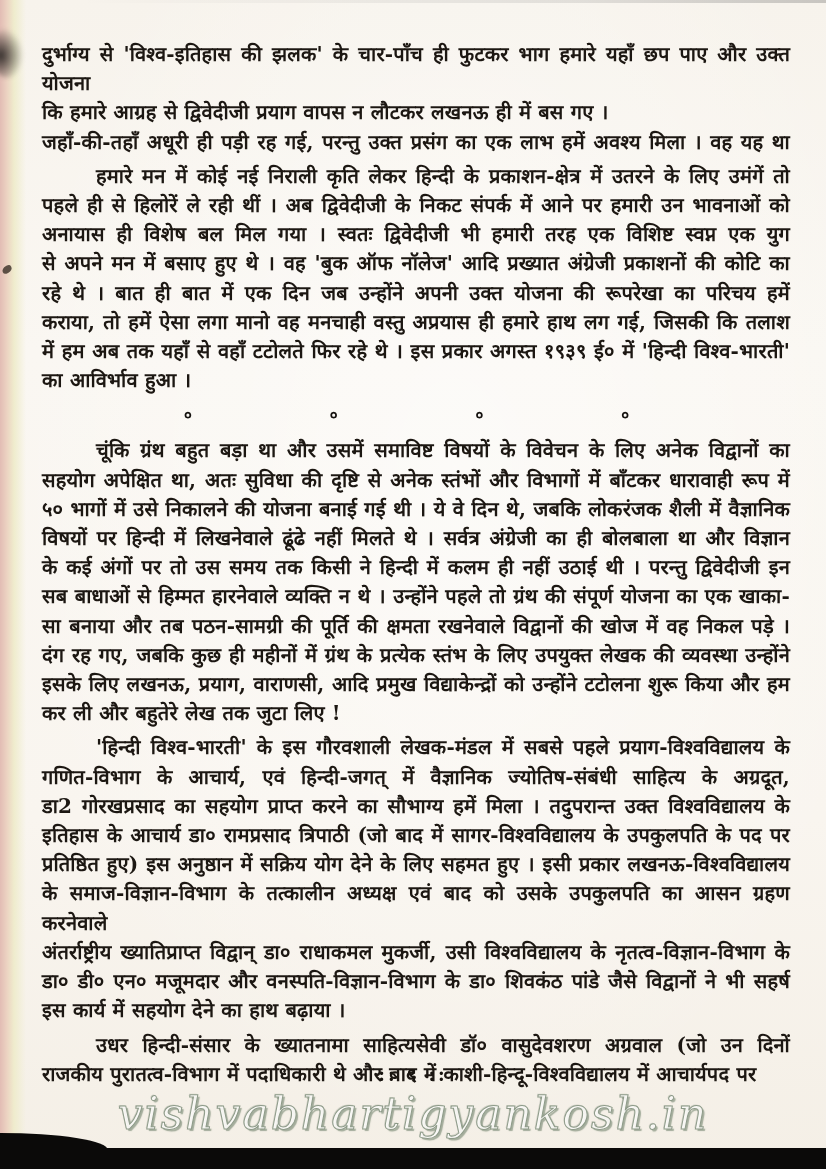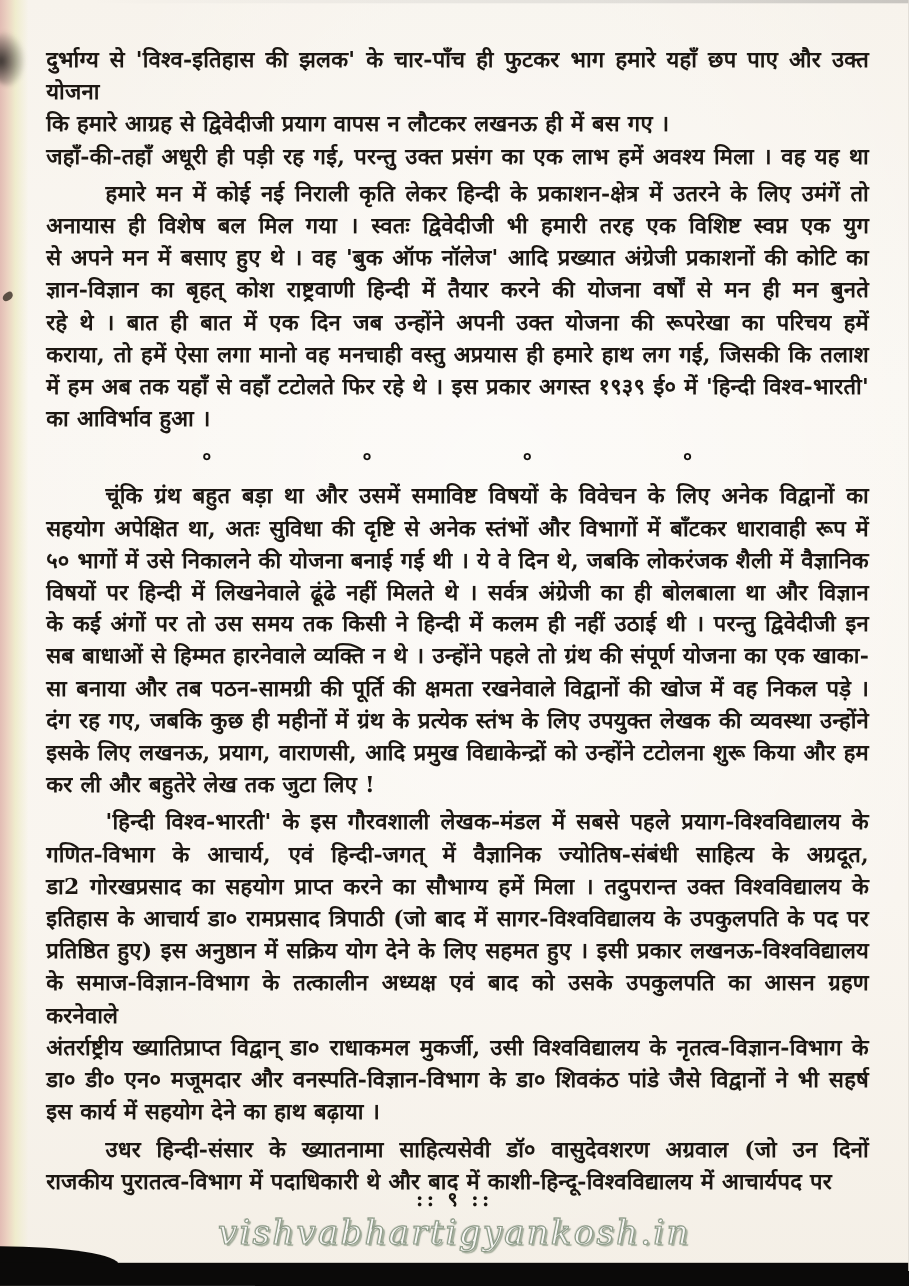--- a/index.html
+++ b/index.html
@@ -66,21 +66,21 @@
   
   .footer{
     position:absolute;bottom:30px;left:0;right:0;text-align:center;
   }
   .page-number{
     font-size:18px;font-weight:bold;color:#18140f;letter-spacing:3px;
     margin-bottom:2px;
   }
   .watermark{
     font-style:italic;
-    font-size:31px;
+    font-size:44px;
     letter-spacing:2px;
     color:rgba(252,251,248,0.92);
     -webkit-text-stroke:1px #8d9a88;
     text-shadow:2px 2px 1px rgba(96,116,92,0.55), -1px -1px 0 rgba(120,130,115,0.25);
     font-family:"DejaVu Serif","Liberation Serif",serif;
   }
 </style>
 </head>
 <body>
 
@@ -91,23 +91,23 @@
   <div class="gutter-mark"></div>
 
   <div class="content" id="content">
       <div class="para">
         <div class="line">दुर्भाग्य से 'विश्व-इतिहास की झलक' के चार-पाँच ही फुटकर भाग हमारे यहाँ छप पाए और उक्त योजना</div>
         <div class="line last">कि हमारे आग्रह से द्विवेदीजी प्रयाग वापस न लौटकर लखनऊ ही में बस गए ।</div>
         <div class="line">जहाँ-की-तहाँ अधूरी ही पड़ी रह गई, परन्तु  उक्त प्रसंग का एक  लाभ हमें  अवश्य मिला । वह यह था</div>
       </div>
       <div class="para indent">
         <div class="line">हमारे मन में कोई  नई निराली कृति लेकर हिन्दी के  प्रकाशन-क्षेत्र में उतरने के लिए उमंगें तो</div>
+        <div class="line">पहले ही से हिलोरें ले रही थीं । अब  द्विवेदीजी के निकट  संपर्क में आने पर हमारी  उन भावनाओं को</div>
         <div class="line">अनायास ही  विशेष बल मिल  गया । स्वतः द्विवेदीजी  भी हमारी तरह  एक विशिष्ट  स्वप्न एक युग</div>
         <div class="line">से अपने मन  में बसाए  हुए थे । वह  'बुक ऑफ नॉलेज'  आदि प्रख्यात अंग्रेजी  प्रकाशनों की कोटि का</div>
-        <div class="line">ज्ञान-विज्ञान  का बृहत्  कोश राष्ट्रवाणी  हिन्दी में तैयार करने की योजना  वर्षों से मन ही  मन बुनते</div>
         <div class="line">रहे थे । बात ही  बात  में एक  दिन  जब  उन्होंने  अपनी  उक्त योजना  की रूपरेखा का परिचय हमें</div>
         <div class="line">कराया, तो हमें ऐसा लगा मानो वह मनचाही वस्तु अप्रयास ही हमारे हाथ लग गई, जिसकी कि  तलाश</div>
         <div class="line">में हम अब तक यहाँ से वहाँ टटोलते फिर रहे थे । इस प्रकार अगस्त १९३९ ई० में 'हिन्दी विश्व-भारती'</div>
         <div class="line last">का आविर्भाव हुआ ।</div>
       </div>
       <div class="dots">
         <span class="dot">०</span>
         <span class="dot">०</span>
         <span class="dot">०</span>
         <span class="dot">०</span>

